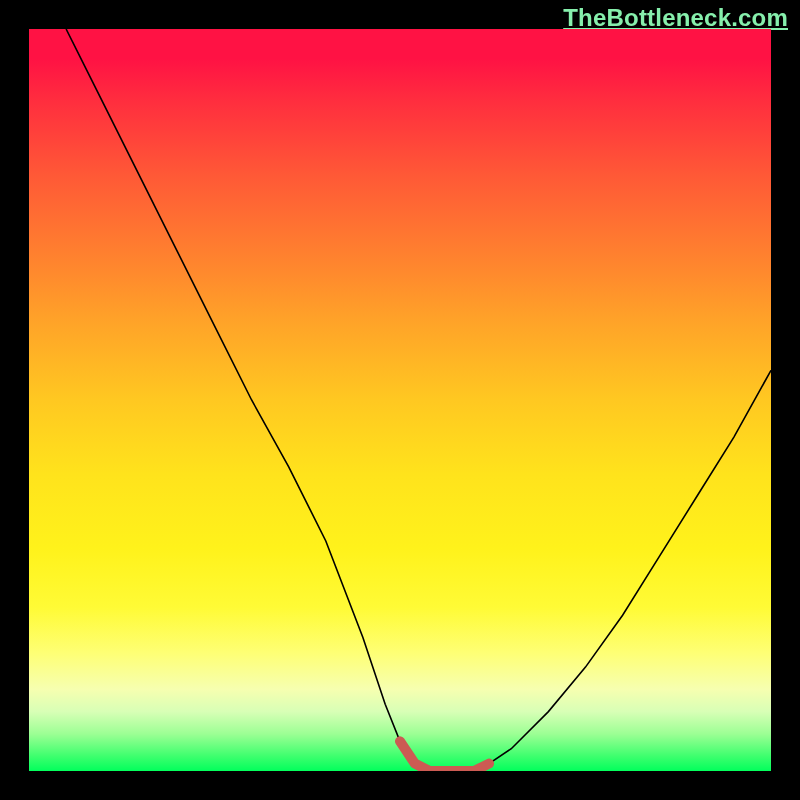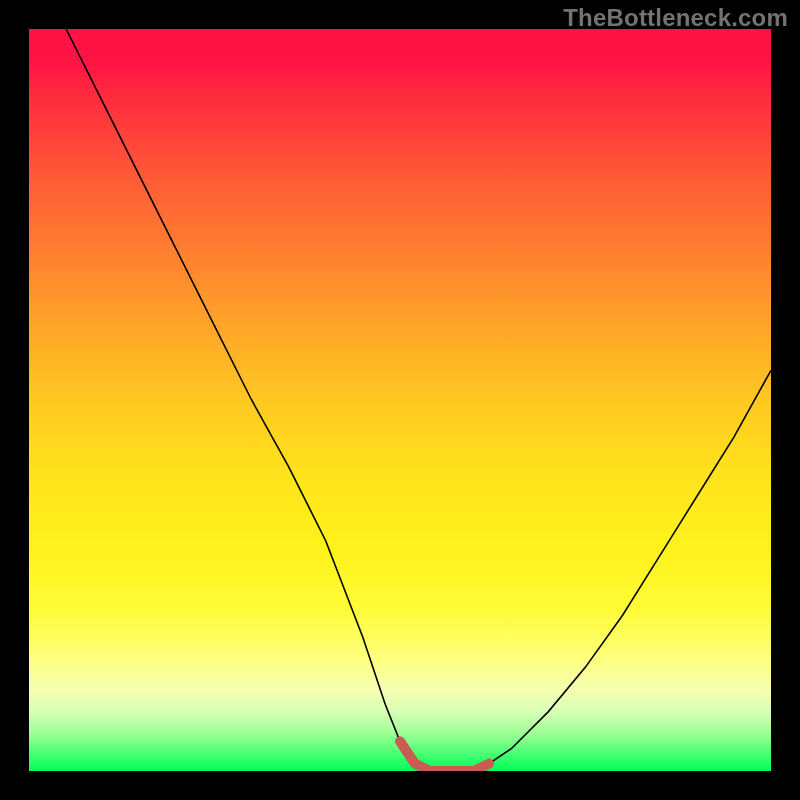--- a/index.html
+++ b/index.html
@@ -56,23 +56,24 @@
     stroke-linecap: round;
     stroke-linejoin: round;
   }
   .watermark {
     position: absolute;
     top: 4px;
     right: 12px;
     font-family: Arial, Helvetica, sans-serif;
     font-size: 24px;
     font-weight: 600;
-    color: #737373;
+    color: #86efac;
     letter-spacing: 0.2px;
     user-select: none;
+    text-decoration: underline;
   }
 </style>
 </head>
 <body>
 
 <div class="stage">
 
   <div class="watermark">TheBottleneck.com</div>
 
   <div class="plot">

